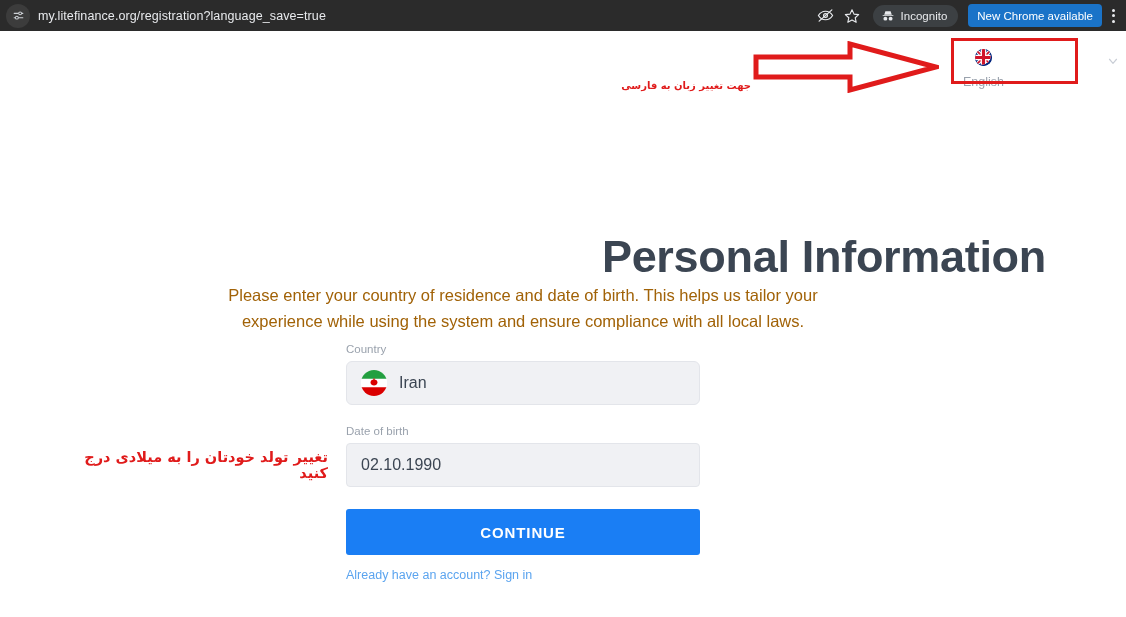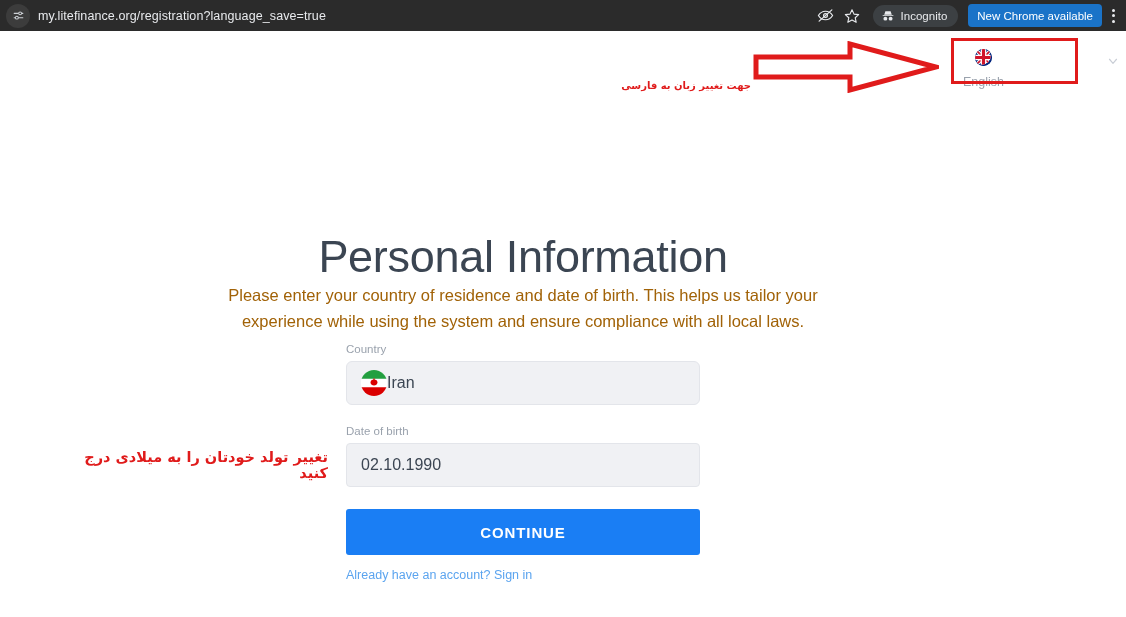--- a/index.html
+++ b/index.html
@@ -187,24 +187,24 @@
     position: absolute;
     left: 0;
     top: 0;
     width: 1126px;
   }
   .title {
     position: absolute;
     left: 0;
     top: 170px;
     width: 1046px;
-    text-align: center;
+    text-align: right;
     color: #3b4552;
     font-size: 45px;
-    font-weight: normal;
+    font-weight: bold;
     letter-spacing: -0.3px;
   }
   .subtitle {
     position: absolute;
     left: 190px;
     top: 234px;
     width: 666px;
     text-align: center;
     color: #a16207;
     font-size: 16.5px;
@@ -225,20 +225,21 @@
   }
   .field-box {
     height: 44px;
     background: #f0f1f4;
     border: 1px solid #e3e5ea;
     border-radius: 6px;
     box-sizing: border-box;
     display: flex;
     align-items: center;
     padding: 0 14px;
+    gap: 12px;
   }
   .field-box.dob { border-radius: 4px; }
   .field-value {
     color: #3b4552;
     font-size: 16px;
   }
   .flag-iran {
     width: 26px; height: 26px;
     border-radius: 50%;
     overflow: hidden;

